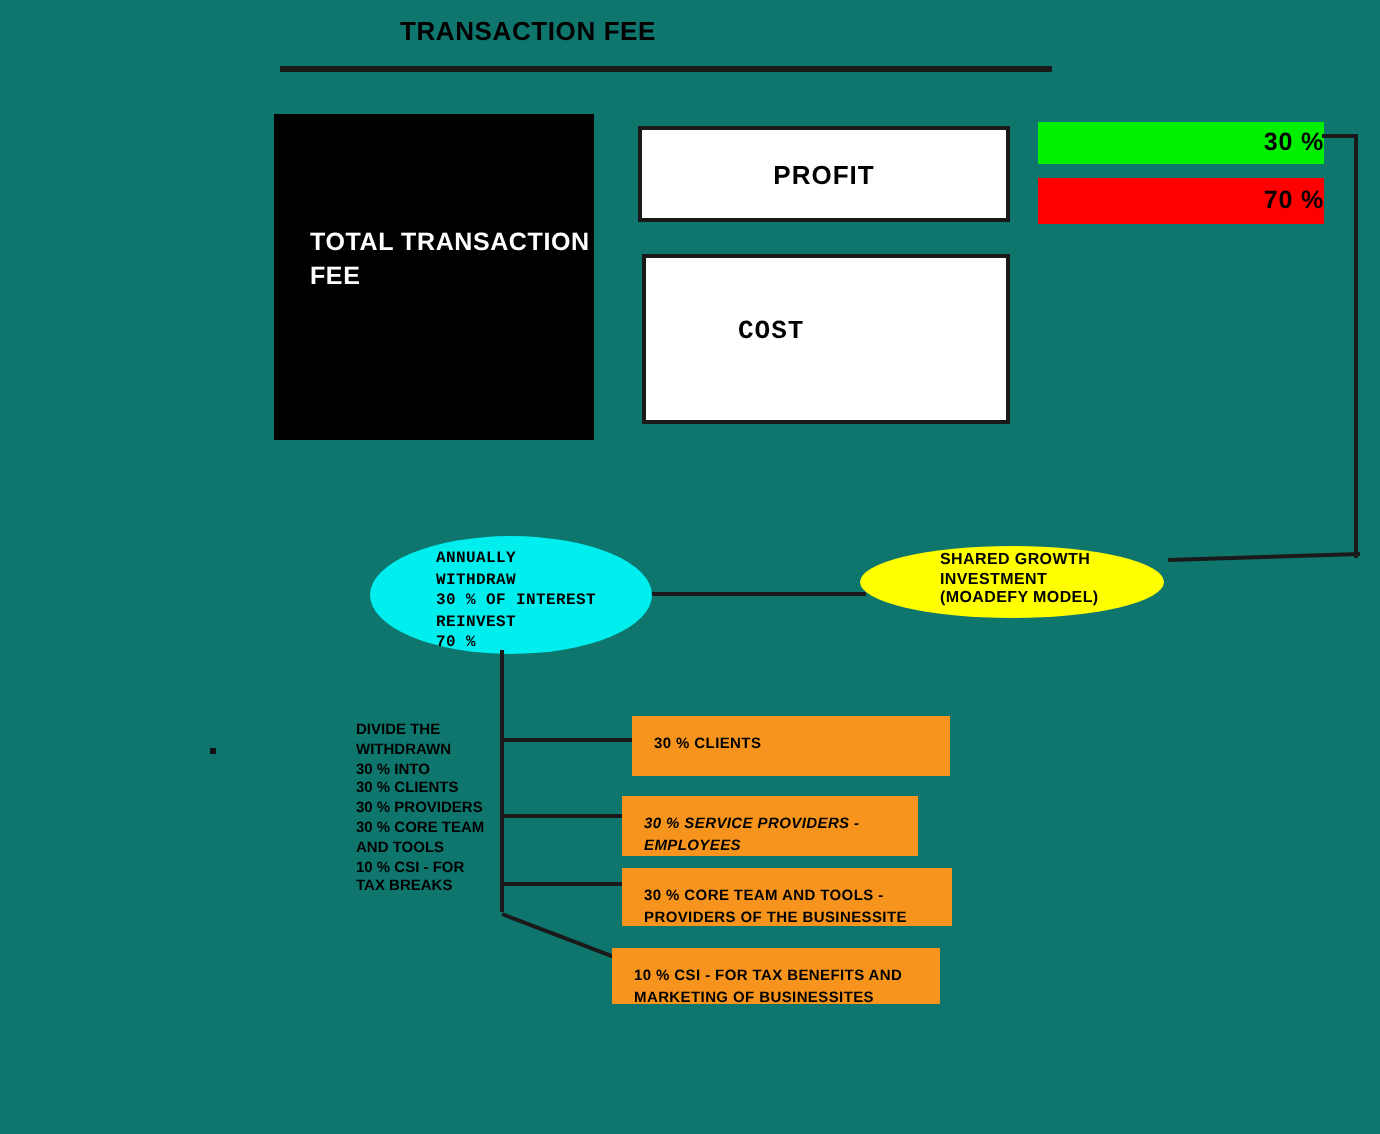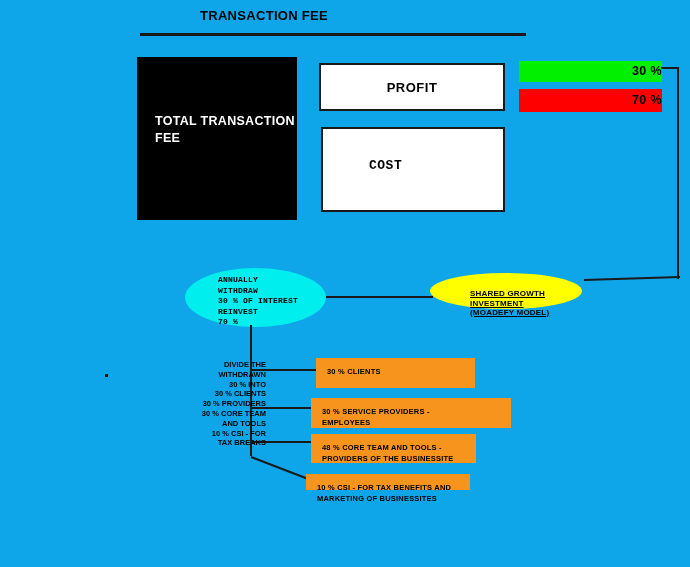--- a/index.html
+++ b/index.html
@@ -4,21 +4,21 @@
 <style>
   html, body {
     margin: 0;
     padding: 0;
     background: #ffffff;
   }
   #canvas {
     position: relative;
     width: 690px;
     height: 567px;
-    background: #0ea5e9;
+    background: #0f766e;
     overflow: hidden;
     font-family: "Liberation Sans", sans-serif;
   }
   .abs { position: absolute; }
 
   
   #title {
     left: 200px;
     top: 8px;
     font-size: 13px;
@@ -102,48 +102,48 @@
   }
   #cyan-text {
     position: absolute; left: 33px; top: 7px;
     line-height: 10.5px; white-space: pre-line; font-family: Liberation Mono, monospace;
   }
   #yellow-ellipse {
     left: 430px; top: 273px; width: 152px; height: 36px;
     background: #ffff00;
   }
   #yellow-text {
-    position: absolute; left: 40px; top: 16px;
-    line-height: 9.5px; white-space: pre-line; text-decoration: underline;
+    position: absolute; left: 40px; top: 2px;
+    line-height: 9.5px; white-space: pre-line;
   }
 
   
   #divide-note {
-    left: 194px; top: 360px;
+    left: 178px; top: 360px;
     font-size: 7.5px; font-weight: bold; color: #000000;
-    line-height: 9.8px; text-align: right; white-space: pre-line;
+    line-height: 9.8px; text-align: left; white-space: pre-line;
     width: 72px;
   }
 
   
   .orange-box {
     background: #f7941e;
     color: #000000;
     font-size: 7.5px;
     font-weight: bold;
     letter-spacing: 0.2px;
   }
   .orange-text {
     position: absolute; left: 11px; top: 8px;
     line-height: 11px; white-space: pre-line;
   }
   #orange-1 { left: 316px; top: 358px; width: 159px; height: 30px; }
-  #orange-2 { left: 311px; top: 398px; width: 200px; height: 30px; }
+  #orange-2 { left: 311px; top: 398px; width: 148px; height: 30px; font-style: italic; }
   #orange-3 { left: 311px; top: 434px; width: 165px; height: 29px; }
-  #orange-4 { left: 306px; top: 474px; width: 164px; height: 16px; }
+  #orange-4 { left: 306px; top: 474px; width: 164px; height: 28px; }
 
   
   .line { background: #1a1a1a; }
   
   #conn-a-h1 { left: 661px; top: 67px;  width: 18px; height: 2px; }
   #conn-a-v  { left: 677px; top: 67px;  width: 2px;  height: 212px; }
   #conn-a-diag {
     left: 584px; top: 276px; width: 96px; height: 2px;
     transform-origin: right center; transform: rotate(-1.8deg);
   }
@@ -225,21 +225,21 @@
 TAX BREAKS</div>
 
   <div class="abs orange-box" id="orange-1">
     <div class="orange-text">30 % CLIENTS</div>
   </div>
   <div class="abs orange-box" id="orange-2">
     <div class="orange-text">30 % SERVICE PROVIDERS -
 EMPLOYEES</div>
   </div>
   <div class="abs orange-box" id="orange-3">
-    <div class="orange-text">48 % CORE TEAM AND TOOLS -
+    <div class="orange-text">30 % CORE TEAM AND TOOLS -
 PROVIDERS OF THE BUSINESSITE</div>
   </div>
   <div class="abs orange-box" id="orange-4">
     <div class="orange-text">10 % CSI - FOR TAX BENEFITS AND
 MARKETING OF BUSINESSITES</div>
   </div>
 
   <div class="abs" id="stray-dot"></div>
 
 </div>

